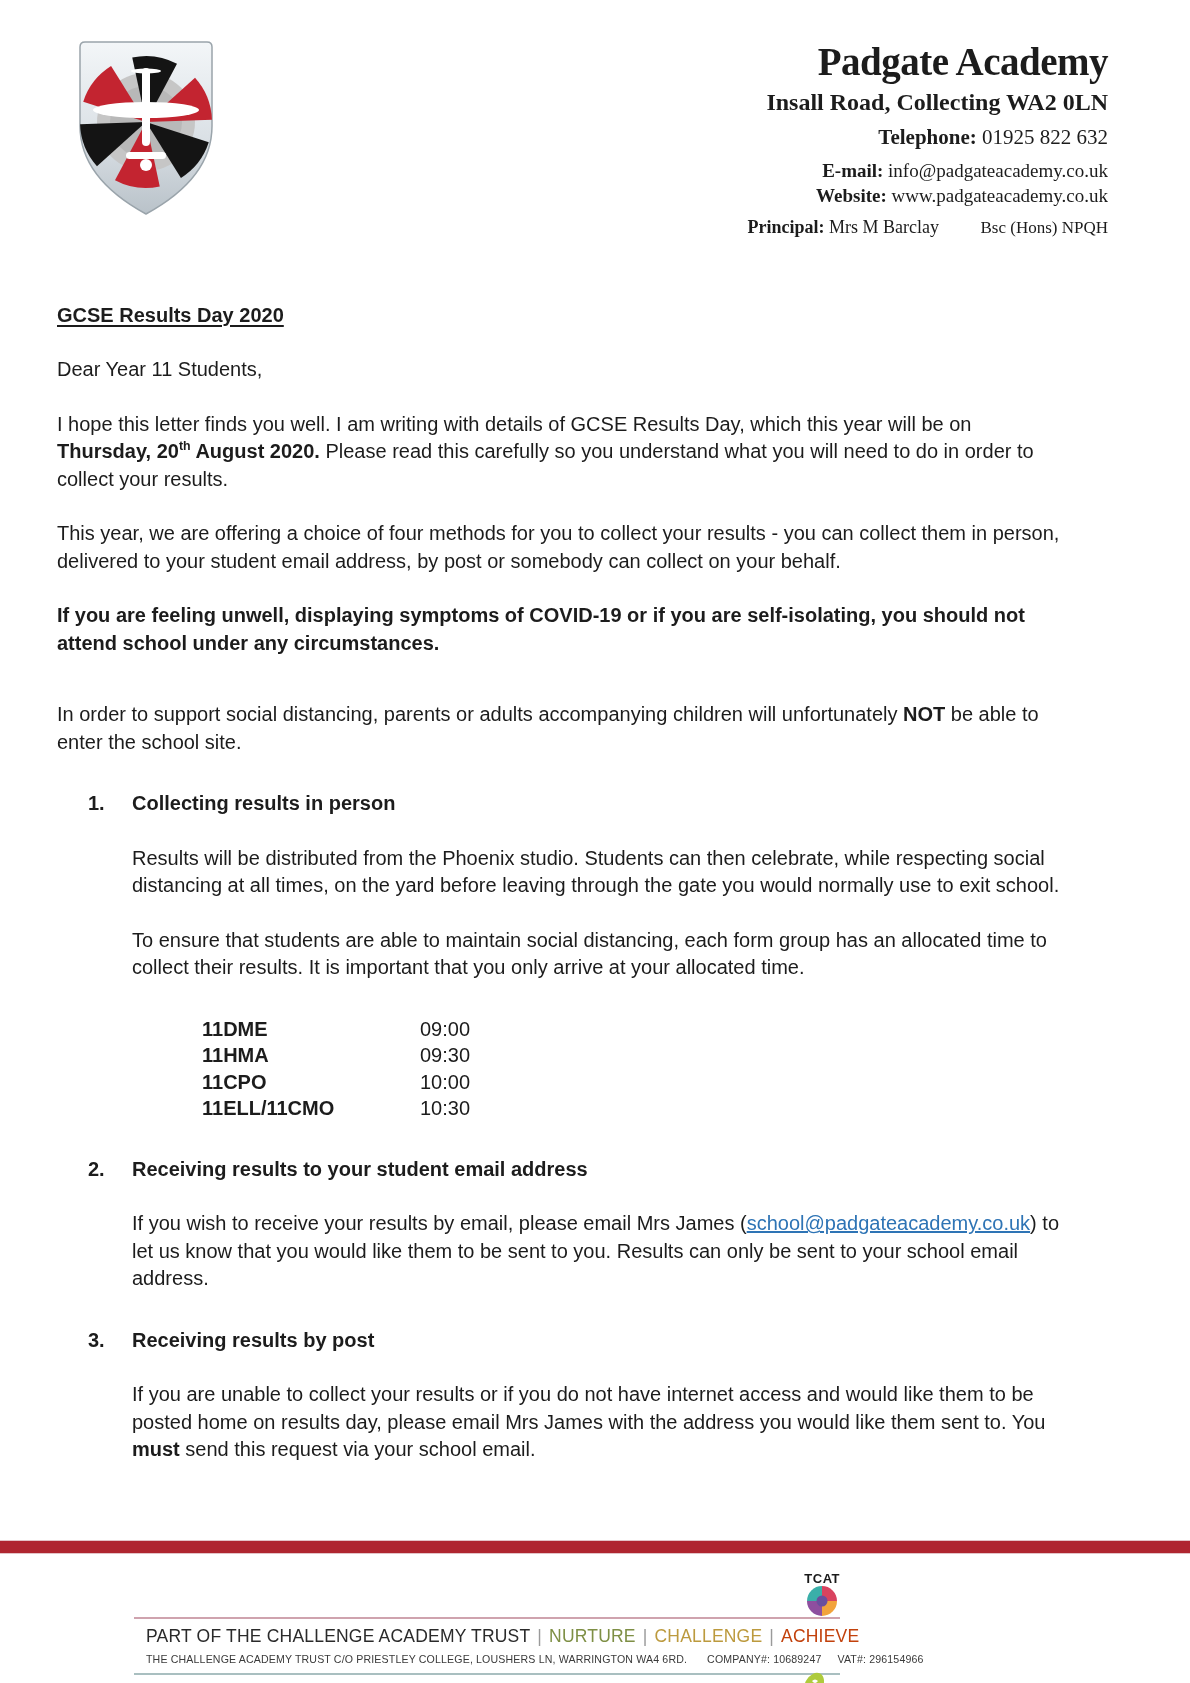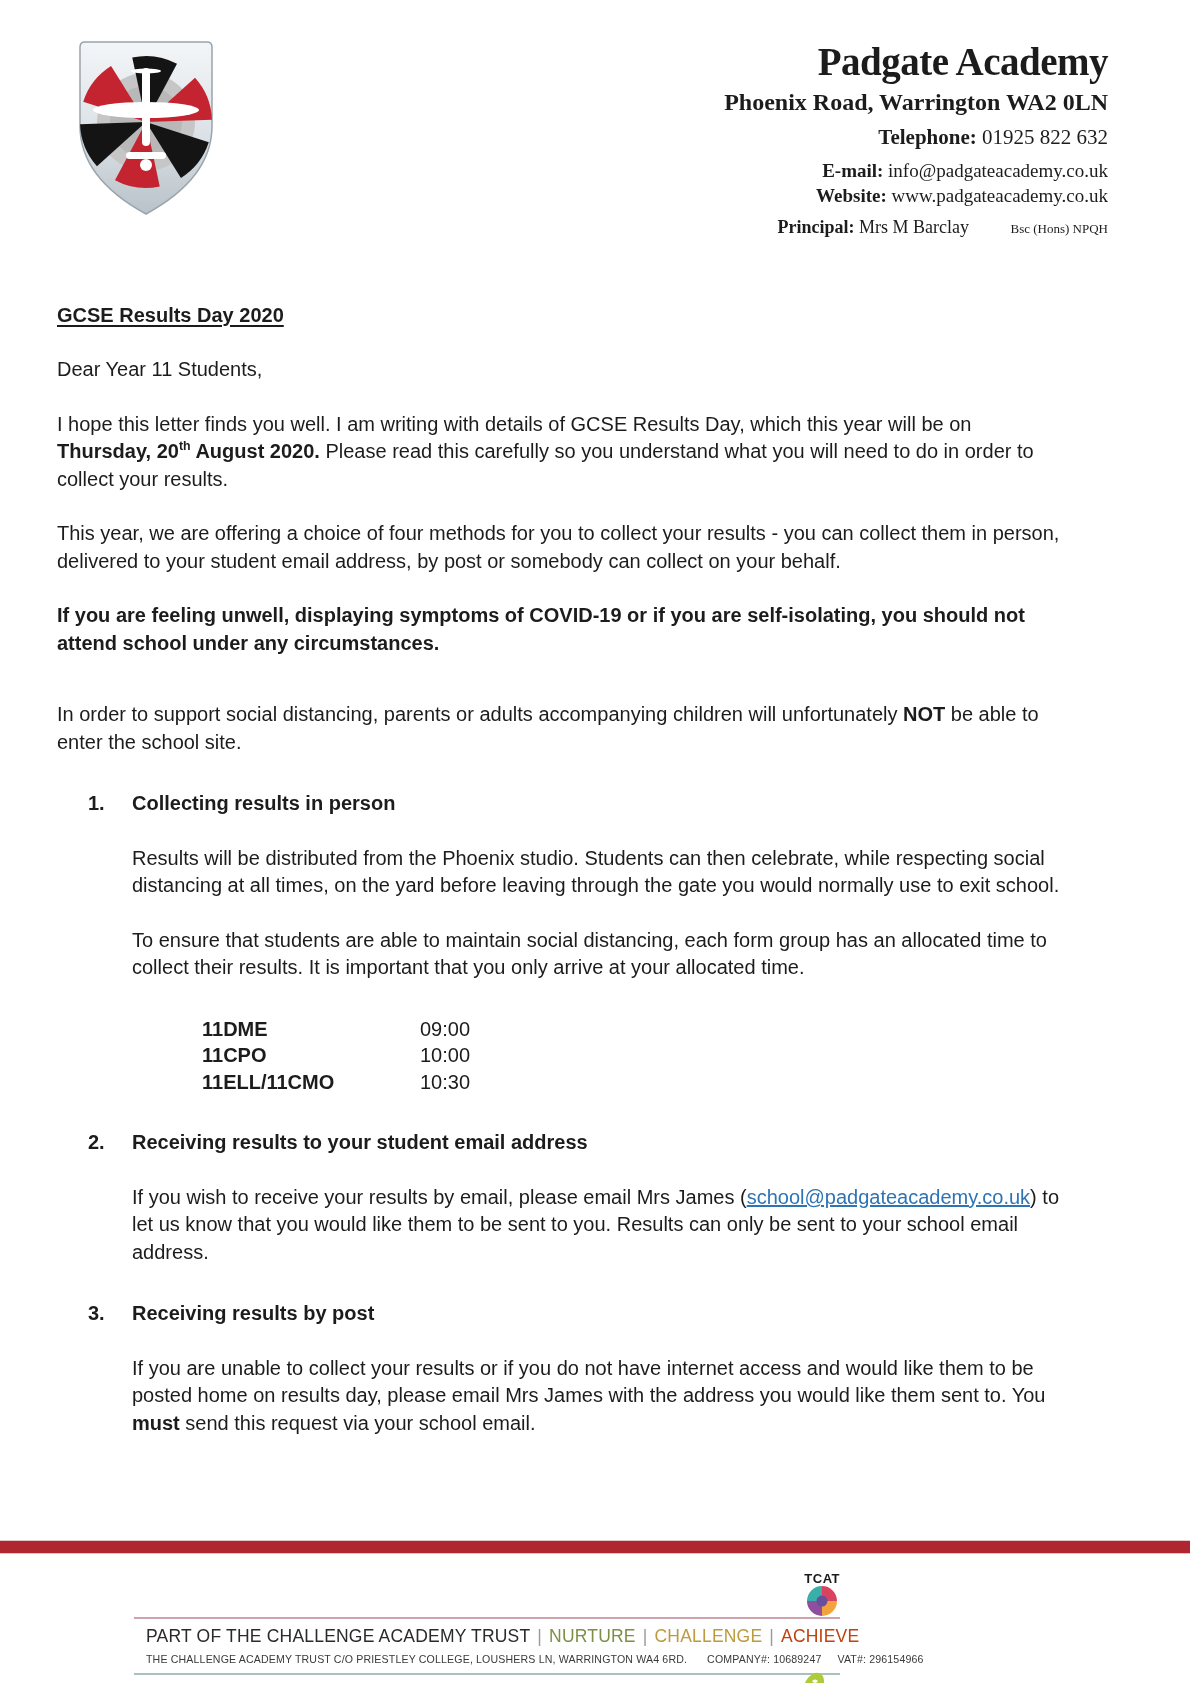--- a/index.html
+++ b/index.html
@@ -24,21 +24,21 @@
     font-family:"Liberation Serif", serif;
     padding-top:4px;
   }
   .school-name { font-size:39px; font-weight:700; letter-spacing:-0.5px; line-height:1.05; }
   .school-address { font-size:24px; font-weight:700; margin-top:6px; }
   .head-line { margin-top:9px; font-size:21px; }
   .head-line .lbl { font-weight:700; }
   .head-line.small { font-size:19px; margin-top:10px; }
   .head-line.small2 { font-size:19px; margin-top:3px; }
   .head-line.principal { font-size:18px; margin-top:10px; }
-  .head-line.principal .suffix { font-size:13px;padding-left:37px; }
+  .head-line.principal .suffix { font-size:17px;padding-left:37px; }
 
   
   .content { margin:64px 57px 0 57px; width:1076px; font-size:20px; line-height:27.5px; }
   .content p, .blk { max-width:1012px; }
   .mb { margin-bottom:27px; }
   .mb-lg { margin-bottom:44px; }
   .doc-title {
     font-weight:700;
     text-decoration:underline;
     text-decoration-thickness:2px;
@@ -122,21 +122,21 @@
           <ellipse cx="76" cy="33" rx="15" ry="2.6"></ellipse>
           <rect x="72" y="30" width="8" height="78" rx="4"></rect>
           <ellipse cx="76" cy="72" rx="53" ry="8"></ellipse>
           <rect x="56" y="114" width="40" height="7" rx="3.5"></rect>
           <circle cx="76" cy="127" r="6"></circle>
         </g>
       </svg>
     </div>
     <div class="head-text">
       <div class="school-name">Padgate Academy</div>
-      <div class="school-address">Phoenix Road, Warrington WA2 0LN</div>
+      <div class="school-address">Insall Road, Collecting WA2 0LN</div>
       <div class="head-line"><span class="lbl">Telephone:</span> <span>01925 822 632</span></div>
       <div class="head-line small"><span class="lbl">E-mail:</span> <span>info@padgateacademy.co.uk</span></div>
       <div class="head-line small2"><span class="lbl">Website:</span> <span>www.padgateacademy.co.uk</span></div>
       <div class="head-line principal"><span class="lbl">Principal:</span> <span>Mrs M Barclay</span> <span class="suffix">Bsc (Hons) NPQH</span></div>
     </div>
   </div>
 
   <div class="content">
 
     <p class="mb"><span class="doc-title">GCSE Results Day 2020</span></p>
@@ -156,20 +156,24 @@
         <span class="sec-num">1.</span>
         <span>Collecting results in person</span>
       </div>
       <div class="sec-body">
         <p class="mb">Results will be distributed from the Phoenix studio.  Students can then celebrate, while respecting social distancing at all times, on the yard before leaving through the gate you would normally use to exit school.</p>
         <p class="mb">To ensure that students are able to maintain social distancing, each form group has an allocated time to collect their results.  It is important that you only arrive at your allocated time.</p>
         <div class="schedule">
           <div class="sched-row">
             <span class="sched-group">11DME</span>
             <span class="sched-time">09:00</span>
+          </div>
+          <div class="sched-row">
+            <span class="sched-group">11HMA</span>
+            <span class="sched-time">09:30</span>
           </div>
           <div class="sched-row">
             <span class="sched-group">11CPO</span>
             <span class="sched-time">10:00</span>
           </div>
           <div class="sched-row">
             <span class="sched-group">11ELL/11CMO</span>
             <span class="sched-time">10:30</span>
           </div>
         </div>

